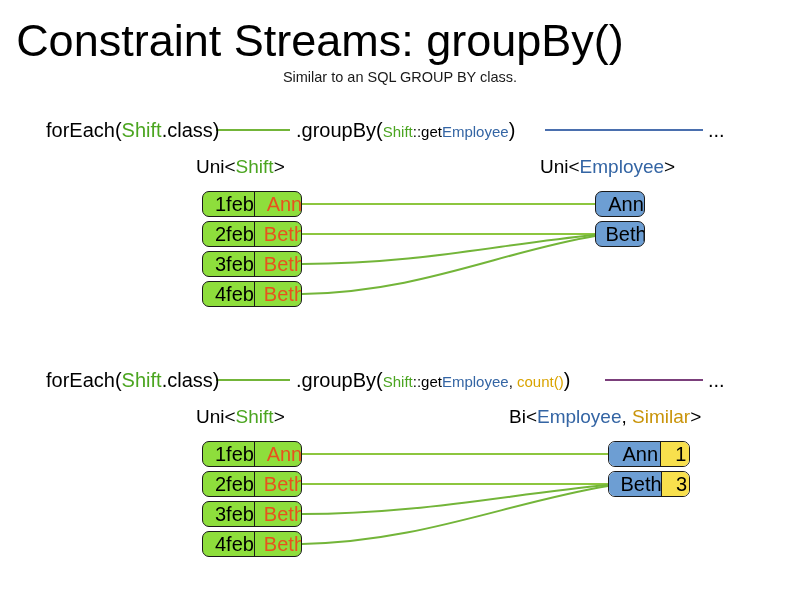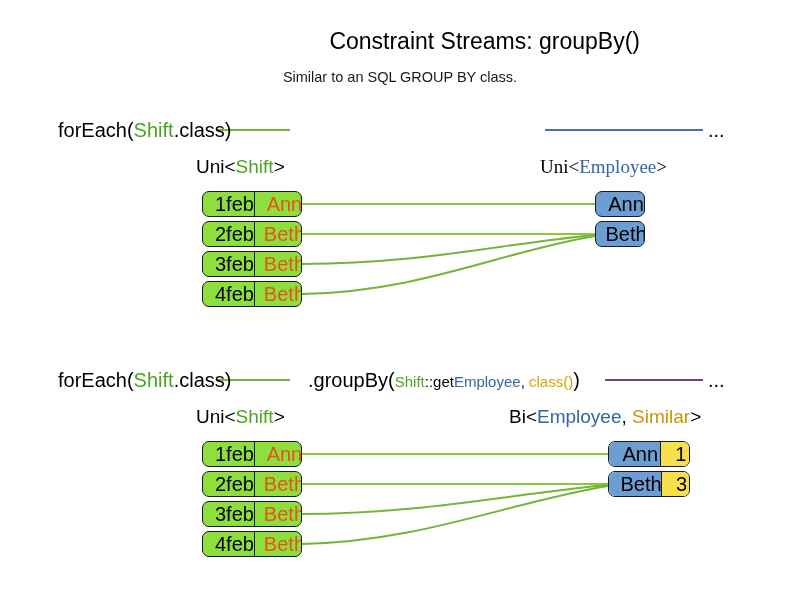--- a/index.html
+++ b/index.html
@@ -29,22 +29,22 @@
     height: 600px;
     pointer-events: none;
   }
 
   
   .title {
     position: absolute;
     left: 0;
     top: 20px;
     width: 640px;
-    text-align: right;
-    font-size: 23px;
+    text-align: center;
+    font-size: 45px;
     line-height: 42px;
     letter-spacing: 0px;
     color: #000;
   }
   .subtitle {
     position: absolute;
     left: 0;
     top: 68px;
     width: 800px;
     text-align: center;
@@ -53,21 +53,20 @@
     color: #1a1a1a;
   }
 
   
   .codeline {
     position: absolute;
     font-size: 20px;
     line-height: 24px;
     white-space: nowrap;
     color: #000;
-    margin-left: 12px;
   }
   .codeline .tok-green  { color: #4ba520; }
   .codeline .tok-blue   { color: #3465a4; }
   .codeline .tok-gold   { color: #d9a300; }
   .codeline .small      { font-size: 15px; }
 
   
   .caption {
     position: absolute;
     font-size: 19px;
@@ -142,26 +141,29 @@
 
     <line x1="302" y1="454" x2="608" y2="454" stroke="#8dc63f" stroke-width="2.2"></line>
     <line x1="302" y1="484" x2="608" y2="484" stroke="#8dc63f" stroke-width="2.2"></line>
     <path d="M302,514 C420,514 510,494 608,485" fill="none" stroke="#73b539" stroke-width="2"></path>
     <path d="M302,544 C420,542 510,502 608,486" fill="none" stroke="#73b539" stroke-width="2"></path>
   </svg>
 
   <div class="codeline" style="left:46px; top:118px;">
     <span>forEach(</span><span class="tok-green">Shift</span><span>.class)</span>
   </div>
+  <div class="codeline" style="left:296px; top:118px;">
+    <span>.groupBy(</span><span class="tok-green small">Shift</span><span class="small">::get</span><span class="tok-blue small">Employee</span><span>)</span>
+  </div>
   <div class="dots" style="left:708px; top:118px;">...</div>
 
   <div class="caption" style="left:196px; top:155px;">
     <span>Uni&lt;</span><span class="tok-green">Shift</span><span>&gt;</span>
   </div>
-  <div class="caption" style="left:540px; top:155px;font-family:Liberation Serif, serif;">
+  <div class="caption" style="left:540px; top:155px;">
     <span>Uni&lt;</span><span class="tok-blue">Employee</span><span>&gt;</span>
   </div>
 
   <div class="node shift" style="left:202px; top:191px; width:100px; height:26px;">
     <div class="cell date" style="width:52px;">1feb</div>
     <div class="cell name" style="width:48px;">Ann</div>
   </div>
   <div class="node shift" style="left:202px; top:221px; width:100px; height:26px;">
     <div class="cell date" style="width:52px;">2feb</div>
     <div class="cell name" style="width:48px;">Beth</div>
@@ -179,21 +181,21 @@
     <div class="cell name" style="width:100%;">Ann</div>
   </div>
   <div class="node emp" style="left:595px; top:221px; width:50px; height:26px;">
     <div class="cell name" style="width:100%;">Beth</div>
   </div>
 
   <div class="codeline" style="left:46px; top:368px;">
     <span>forEach(</span><span class="tok-green">Shift</span><span>.class)</span>
   </div>
   <div class="codeline" style="left:296px; top:368px;">
-    <span>.groupBy(</span><span class="tok-green small">Shift</span><span class="small">::get</span><span class="tok-blue small">Employee</span><span class="small">, </span><span class="tok-gold small">class()</span><span>)</span>
+    <span>.groupBy(</span><span class="tok-green small">Shift</span><span class="small">::get</span><span class="tok-blue small">Employee</span><span class="small">, </span><span class="tok-gold small">count()</span><span>)</span>
   </div>
   <div class="dots" style="left:708px; top:368px;">...</div>
 
   <div class="caption" style="left:196px; top:405px;">
     <span>Uni&lt;</span><span class="tok-green">Shift</span><span>&gt;</span>
   </div>
   <div class="caption" style="left:509px; top:405px;">
     <span>Bi&lt;</span><span class="tok-blue">Employee</span><span>, </span><span class="tok-gold">Similar</span><span>&gt;</span>
   </div>
 

